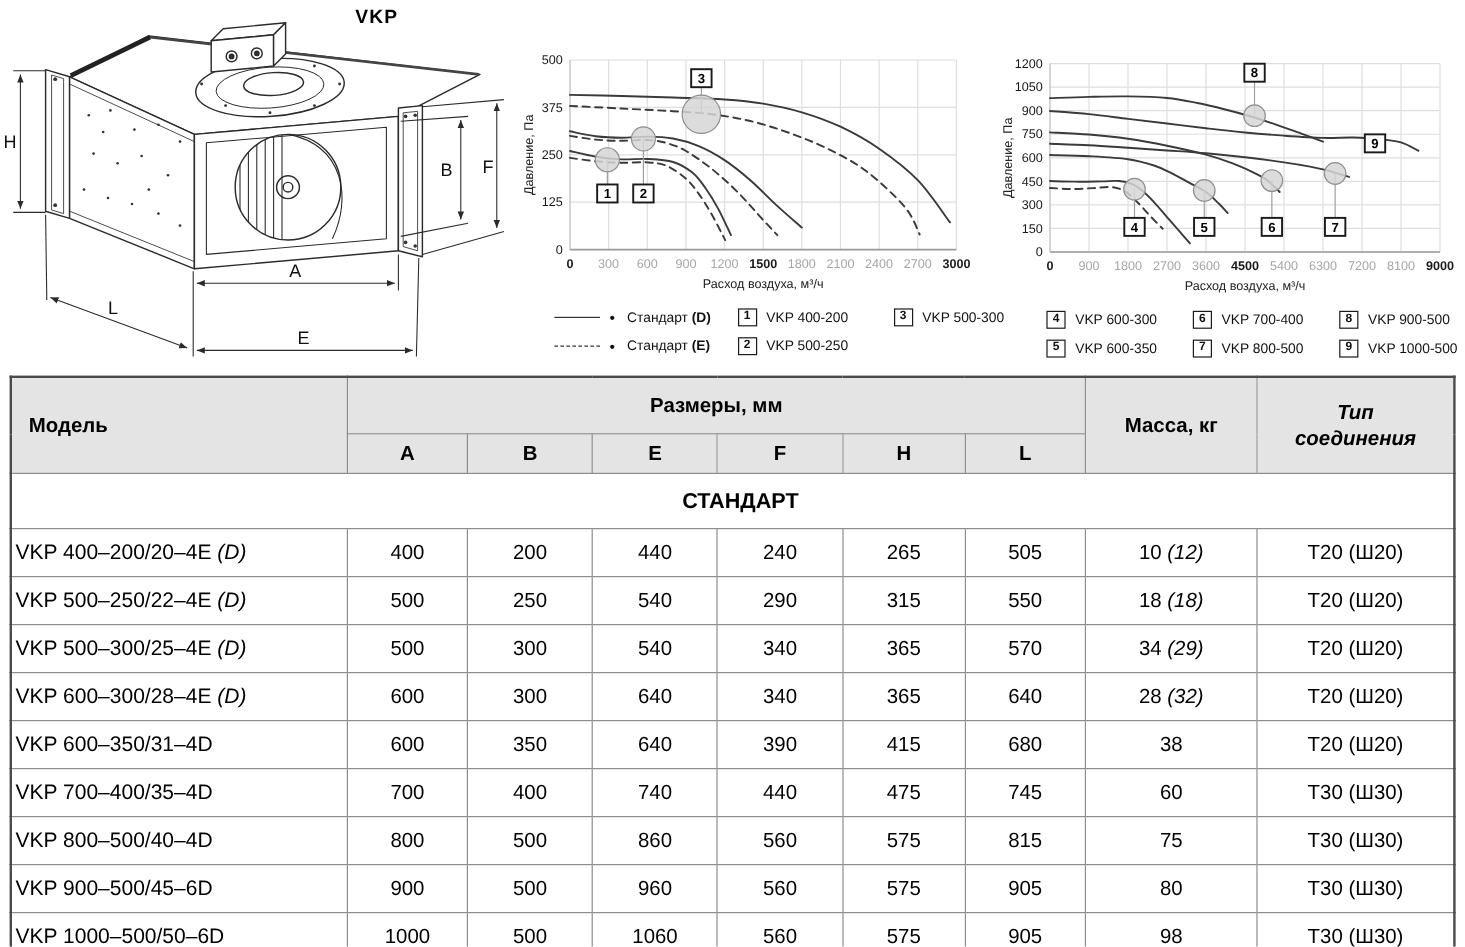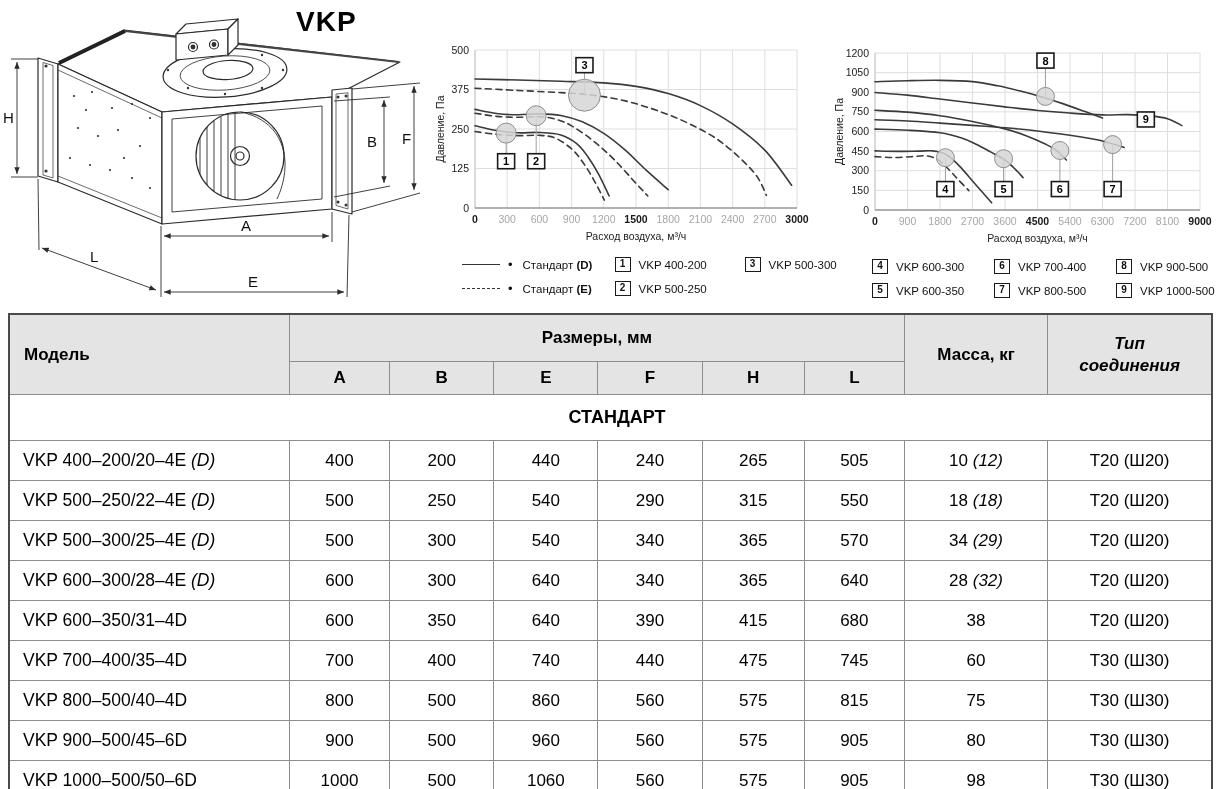--- a/index.html
+++ b/index.html
@@ -1,20 +1,20 @@
 <!DOCTYPE html>
 <html><head>
 <meta charset="utf-8">
 <style>
   html,body{margin:0;padding:0;background:#fff;}
   #page{position:relative;width:1221px;height:789px;background:#fff;
         font-family:"Liberation Sans",sans-serif;color:#000;overflow:hidden;}
   .abs{position:absolute;}
   
-  #product-code{left:296px;top:6px;width:80px;font-size:28px;font-weight:bold;letter-spacing:1px;}
+  #product-code{left:296px;top:6px;width:80px;font-size:16px;font-weight:bold;letter-spacing:1px;}
   #main-title{left:458px;top:7px;font-size:19px;font-weight:bold;letter-spacing:.4px;}
   
   .legend{font-size:11.5px;color:#111;}
   #legend-chart1{left:462px;top:256px;width:420px;}
   #legend-chart2{left:872px;top:258px;display:flex;gap:0;}
   .lrow{display:flex;align-items:center;height:17px;margin-bottom:7px;}
   .lsample{display:inline-block;width:38px;height:0;border-top:1.8px solid #333;margin-right:8px;}
   .lsample.dashed{border-top-style:dashed;}
   .ldot{font-size:13px;margin-right:10px;line-height:10px;}
   .lname{width:92px;}
@@ -28,21 +28,21 @@
   #spec-table td,#spec-table th{border:1px solid #8d8d8d;overflow:hidden;}
   #spec-table{border:2px solid #4a4a4a;}
   #spec-table thead th{background:#e4e4e4;font-weight:bold;font-size:17px;padding:4px 2px;}
   #spec-table thead tr:first-child th{height:38px;}
   #spec-table thead tr:last-child th{height:24px;}
   th.model-h{text-align:left;padding-left:14px!important;margin-left:20px;}
   th.conn-h{padding:4px 30px!important;line-height:1.25;font-style:italic;}
   tr.section td{background:#b1b1b1;font-weight:bold;font-size:18px;text-align:left;
                 padding:4px 0 4px 13px;border-top:2px solid #4a4a4a;border-bottom:2px solid #4a4a4a;height:24px;}
   #spec-table tbody td{height:37px;text-align:center;background:#fff;}
-  td.model-cell{text-align:left!important;padding-left:13px;font-size:17.5px;}
+  td.model-cell{text-align:left!important;padding-left:3px;font-size:17.5px;}
   td i{font-style:italic;}
   
   svg{display:block;}
   svg text{font-family:"Liberation Sans",sans-serif;}
 </style>
 </head>
 <body>
 
 <div id="page">
 

